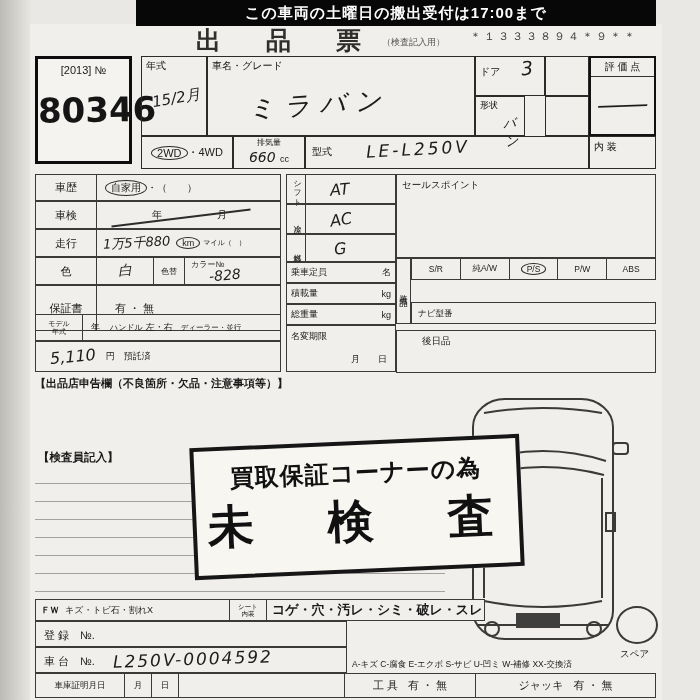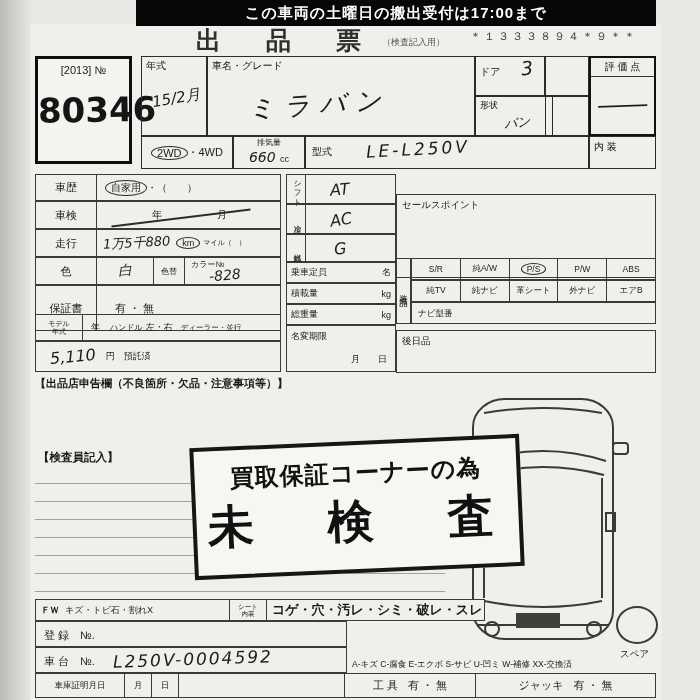--- a/index.html
+++ b/index.html
@@ -44,21 +44,21 @@
     <div class="hw" style="font-size:15px;margin:16px 0 0 10px;transform:rotate(-10deg);">15/2月</div>
   </div>
   <div class="abs box" style="left:207px;top:56px;width:268px;height:80px;">
     <div class="lbl" style="margin:2px 0 0 4px;">車名・グレード</div>
     <div class="hw" style="font-size:26px;letter-spacing:9px;margin:14px 0 0 40px;transform:rotate(-4deg);">ミラバン</div>
   </div>
   <div class="abs box" style="left:475px;top:56px;width:70px;height:40px;">
     <span class="lbl" style="margin:3px 0 0 4px;display:inline-block;">ドア</span>
     <span class="hw" style="font-size:19px;margin-left:16px;transform:rotate(-6deg);">3</span>
   </div>
-  <div class="abs box" style="left:475px;top:96px;width:78px;height:40px;">
+  <div class="abs box" style="left:475px;top:96px;width:50px;height:40px;">
     <div class="lbl" style="font-size:9px;margin:2px 0 0 4px;">形状</div>
     <div class="hw" style="font-size:13px;margin:2px 0 0 28px;transform:rotate(-8deg);">バン</div>
   </div>
   <div class="abs box" style="left:545px;top:56px;width:44px;height:40px;"></div>
   <div class="abs box" style="left:545px;top:96px;width:44px;height:40px;"></div>
   <div class="abs" style="left:589px;top:56px;width:67px;height:80px;border:2.5px solid #111;box-sizing:border-box;">
     <div class="lbl" style="text-align:center;border-bottom:1px solid #333;padding:2px 0;">評 価 点</div>
     <div class="hw" style="font-size:26px;width:100%;text-align:center;margin-top:12px;transform:scaleX(2.1) rotate(-4deg);">—</div>
   </div>
   <div class="abs box" style="left:589px;top:136px;width:67px;height:33px;">
@@ -150,62 +150,45 @@
   </div>
   <div class="abs thin row" style="left:286px;top:304px;width:110px;height:21px;justify-content:space-between;padding:0 4px;font-size:9px;">
     <span>総重量</span>
     <span>kg</span>
   </div>
   <div class="abs thin" style="left:286px;top:325px;width:110px;height:47px;">
     <div style="font-size:9px;margin:4px 0 0 4px;">名変期限</div>
     <div style="font-size:9px;position:absolute;right:8px;bottom:5px;">月　　日</div>
   </div>
 
-  <div class="abs thin" style="left:396px;top:174px;width:260px;height:84px;margin-top:20px;">
+  <div class="abs thin" style="left:396px;top:174px;width:260px;height:84px;">
     <div style="font-size:9.5px;margin:4px 0 0 5px;">セールスポイント</div>
   </div>
   <div class="abs thin vtext" style="left:396px;top:258px;width:15px;height:66px;font-size:8.5px;text-align:center;letter-spacing:2px;">装備品</div>
   <div class="abs thin row" style="left:411px;top:258px;width:245px;height:22px;">
     <div class="eqcell">
         <span>S/R</span>
       </div>
     <div class="eqcell">
         <span>純A/W</span>
       </div>
     <div class="eqcell">
         <span class="circ" style="font-size:8.5px;">P/S</span>
       </div>
     <div class="eqcell">
         <span>P/W</span>
       </div>
     <div class="eqcell">
         <span>ABS</span>
       </div>
   </div>
-  <div class="abs thin row" style="left:411px;top:280px;width:245px;height:22px;">
-    <div class="eqcell">
-        <span>純TV</span>
-      </div>
-    <div class="eqcell">
-        <span>純ナビ</span>
-      </div>
-    <div class="eqcell">
-        <span>革シート</span>
-      </div>
-    <div class="eqcell">
-        <span>外ナビ</span>
-      </div>
-    <div class="eqcell">
-        <span>エアB</span>
-      </div>
-  </div>
   <div class="abs thin" style="left:411px;top:302px;width:245px;height:22px;">
     <div style="font-size:8.5px;margin:5px 0 0 6px;">ナビ型番</div>
   </div>
-  <div class="abs thin" style="left:396px;top:330px;width:260px;height:43px;">
+  <div class="abs thin" style="left:396px;top:330px;width:260px;height:43px;padding-left:20px;">
     <div style="font-size:9.5px;margin:4px 0 0 5px;">後日品</div>
   </div>
 
   <div class="abs" style="left:38px;top:450px;font-size:11.5px;font-weight:bold;">【検査員記入】</div>
   <div class="abs lines" style="left:35px;top:466px;width:410px;height:130px;"></div>
 
   <svg class="abs" style="left:428px;top:383px;z-index:2;" width="228" height="272" viewBox="0 0 228 272">
     <g fill="none" stroke="#3a3a38" stroke-width="2">
       <rect x="45" y="16" width="140" height="240" rx="32" ry="28"></rect>
       <path d="M52,78 Q115,58 178,78"></path>

